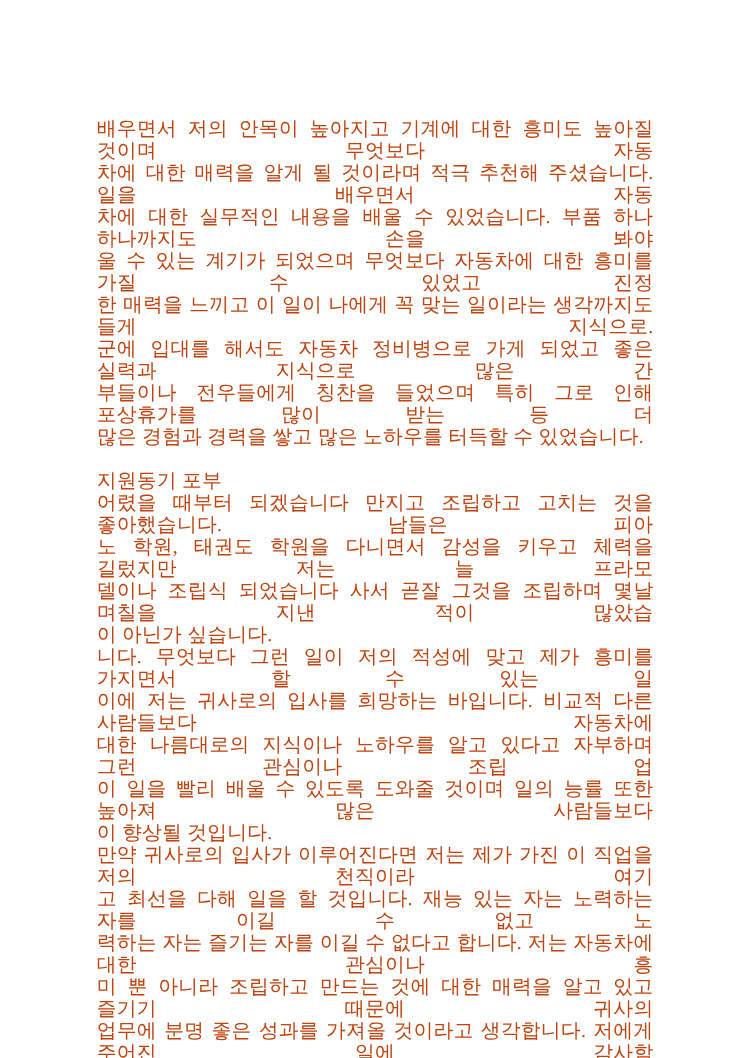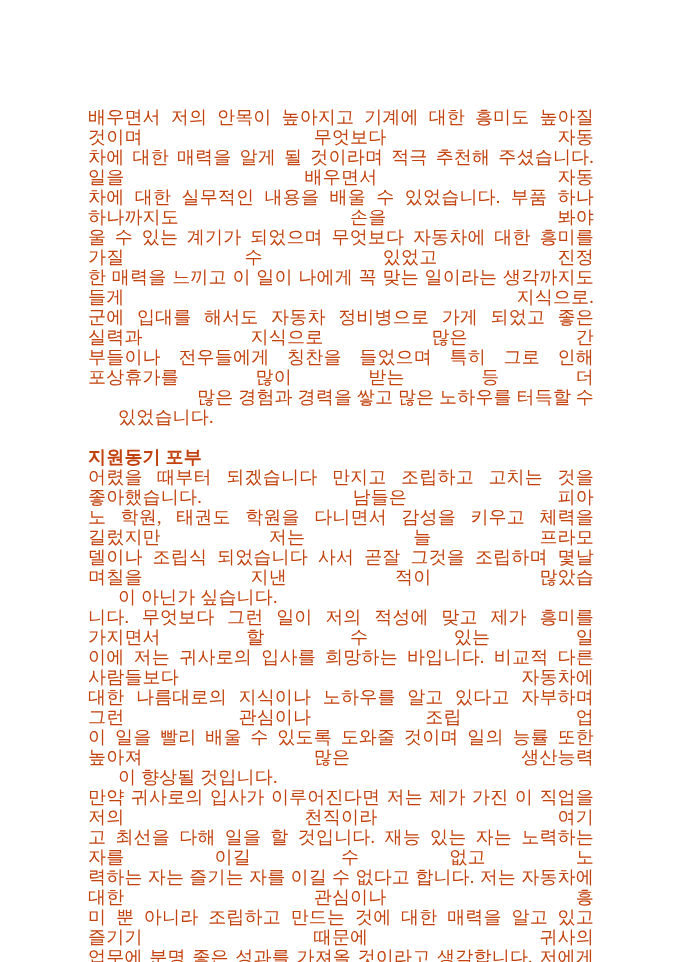--- a/index.html
+++ b/index.html
@@ -19,36 +19,35 @@
     position: absolute;
     left: 88px;
     top: 107px;
     width: 506px;
     font-size: 18px;
     line-height: 20px;
     color: #c2410c;
     letter-spacing: 0.2px;
   }
   .section-heading {
-    font-weight: 700;
+    font-weight: 400;
     margin-top: 20px; 
     text-align: left;
   }
   .paragraph {
     margin: 0;
   }
   .text-line {
     text-align: justify;
     text-align-last: justify;
     word-break: keep-all;
   }
   .text-line.last {
-    text-align: right;
+    text-align: center;
     text-align-last: left;
-    margin-left: 30px;
   }
 </style>
 </head>
 <body>
 
 <div class="page">
   <div class="text-block" id="doc-text-block">
       <div class="paragraph">
         <div class="text-line">배우면서 저의 안목이 높아지고 기계에 대한 흥미도 높아질 것이며 무엇보다 자동</div>
         <div class="text-line">차에 대한 매력을 알게 될 것이라며 적극 추천해 주셨습니다. 일을 배우면서 자동</div>
@@ -63,21 +62,21 @@
       <div class="paragraph">
         <div class="text-line">어렸을 때부터 되겠습니다 만지고 조립하고 고치는 것을 좋아했습니다. 남들은 피아</div>
         <div class="text-line">노 학원, 태권도 학원을 다니면서 감성을 키우고 체력을 길렀지만 저는 늘 프라모</div>
         <div class="text-line">델이나 조립식 되었습니다 사서 곧잘 그것을 조립하며 몇날 며칠을 지낸 적이 많았습</div>
         <div class="text-line last">이 아닌가 싶습니다.</div>
         <div class="text-line">니다. 무엇보다 그런 일이 저의 적성에 맞고 제가 흥미를 가지면서 할 수 있는 일</div>
       </div>
       <div class="paragraph">
         <div class="text-line">이에 저는 귀사로의 입사를 희망하는 바입니다. 비교적 다른 사람들보다 자동차에</div>
         <div class="text-line">대한 나름대로의 지식이나 노하우를 알고 있다고 자부하며 그런 관심이나 조립 업</div>
-        <div class="text-line">이 일을 빨리 배울 수 있도록 도와줄 것이며 일의 능률 또한 높아져 많은 생산능력</div>
+        <div class="text-line">이 일을 빨리 배울 수 있도록 도와줄 것이며 일의 능률 또한 높아져 많은 사람들보다</div>
         <div class="text-line last">이 향상될 것입니다.</div>
       </div>
       <div class="paragraph">
         <div class="text-line">만약 귀사로의 입사가 이루어진다면 저는 제가 가진 이 직업을 저의 천직이라 여기</div>
         <div class="text-line">고 최선을 다해 일을 할 것입니다. 재능 있는 자는 노력하는 자를 이길 수 없고 노</div>
         <div class="text-line">력하는 자는 즐기는 자를 이길 수 없다고 합니다. 저는 자동차에 대한 관심이나 흥</div>
         <div class="text-line">미 뿐 아니라 조립하고 만드는 것에 대한 매력을 알고 있고 즐기기 때문에 귀사의</div>
         <div class="text-line">업무에 분명 좋은 성과를 가져올 것이라고 생각합니다. 저에게 주어진 일에 감사함</div>
         <div class="text-line last">과 기쁨으로 매사에 노력하는 일꾼이 되겠습니다.</div>
       </div>

